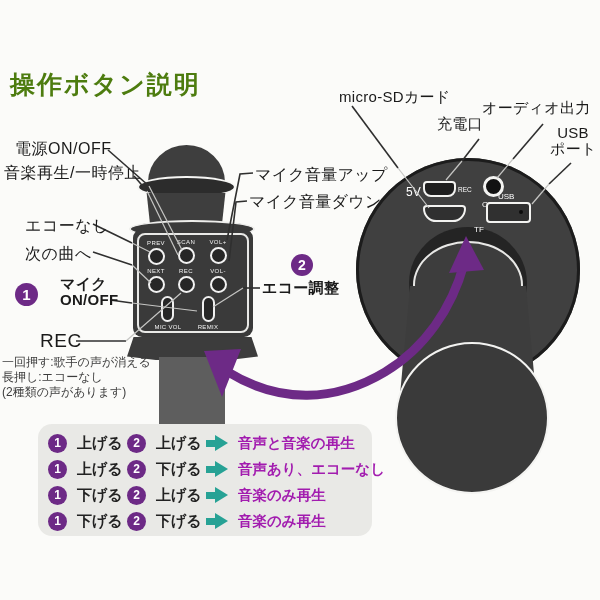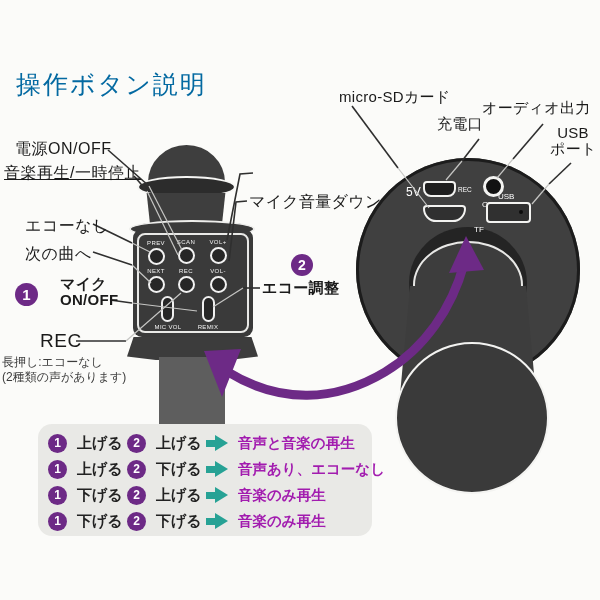--- a/index.html
+++ b/index.html
@@ -5,21 +5,21 @@
   html,body{margin:0;padding:0;}
   .canvas{
     position:relative;width:600px;height:600px;overflow:hidden;
     background:#fbfbf9;
     font-family:"Liberation Sans","DejaVu Sans",sans-serif;
     color:#1a1a1a;
   }
   .abs{position:absolute;}
   .lbl{position:absolute;font-size:16px;letter-spacing:.5px;white-space:nowrap;z-index:6;}
   .lbl-sm{position:absolute;font-size:15px;letter-spacing:.3px;white-space:nowrap;z-index:6;}
-  .title{position:absolute;left:16px;top:68px;font-size:25px;font-weight:400;letter-spacing:2px;color:#0369a1;z-index:6;}
+  .title{position:absolute;left:10px;top:68px;font-size:25px;font-weight:700;letter-spacing:2px;color:#4d7c0f;z-index:6;}
   .numcircle{position:absolute;border-radius:50%;background:#6d2a86;color:#fff;
     display:flex;align-items:center;justify-content:center;font-weight:700;z-index:6;}
   .bold2{font-weight:700;}
   
   .mic-part{position:absolute;z-index:2;}
   .dome{left:148px;top:145px;width:77px;height:60px;background:#3e3e3e;
     border-radius:50% 50% 42% 42% / 62% 62% 34% 34%;}
   .collar-outer{left:137px;top:176px;width:99px;height:22px;border-radius:50%;background:#f6f6f4;}
   .collar-inner{left:139px;top:178px;width:95px;height:18px;border-radius:50%;background:#2c2c2c;}
   .neck{left:145px;top:193px;width:82px;height:38px;background:#3e3e3e;
@@ -175,36 +175,38 @@
     </g>
   </svg>
 
   <svg class="arrow-svg" width="600" height="600">
     <path d="M 228,372 C 280,404 335,402 385,372 C 425,348 452,308 464,264" stroke="#6d2a86" stroke-width="9" fill="none"></path>
     <polygon points="466,236 449,273 484,270" fill="#6d2a86"></polygon>
     <polygon points="204,351 241,349 222,397" fill="#6d2a86"></polygon>
   </svg>
 
   <div class="lbl" style="left:15px;top:139px;">電源ON/OFF</div>
-  <div class="lbl" style="left:4px;top:163px;text-decoration:underline;">音楽再生/一時停止</div>
+  <div class="lbl" style="left:4px;top:163px;">音楽再生/一時停止</div>
   <div class="lbl" style="left:25px;top:216px;">エコーなし</div>
   <div class="lbl" style="left:25px;top:244px;">次の曲へ</div>
 
   <div class="numcircle" style="left:15px;top:283px;width:23px;height:23px;font-size:15px;">1</div>
   <div class="lbl-sm bold2 two-line" style="left:60px;top:276px;">
     <div>マイク</div>
     <div>ON/OFF</div>
   </div>
 
   <div class="lbl" style="left:40px;top:330px;font-size:19px;">REC</div>
   <div class="note-block">
+    <div>一回押す:歌手の声が消える</div>
     <div>長押し:エコーなし</div>
     <div>(2種類の声があります)</div>
   </div>
 
+  <div class="lbl-sm" style="left:255px;top:165px;font-size:16px;">マイク音量アップ</div>
   <div class="lbl-sm" style="left:249px;top:192px;font-size:16px;">マイク音量ダウン</div>
   <div class="numcircle" style="left:291px;top:254px;width:22px;height:22px;font-size:14px;">2</div>
   <div class="lbl-sm" style="left:339px;top:88px;">micro-SDカード</div>
 
   <div class="lbl-sm bold2" style="left:262px;top:279px;">エコー調整</div>
   <div class="lbl-sm" style="left:437px;top:115px;">充電口</div>
   <div class="lbl-sm" style="left:482px;top:99px;">オーディオ出力</div>
   <div class="lbl-sm" style="left:550px;top:125px;width:46px;text-align:center;line-height:16px;">
     <div>USB</div>
     <div>ポート</div>

